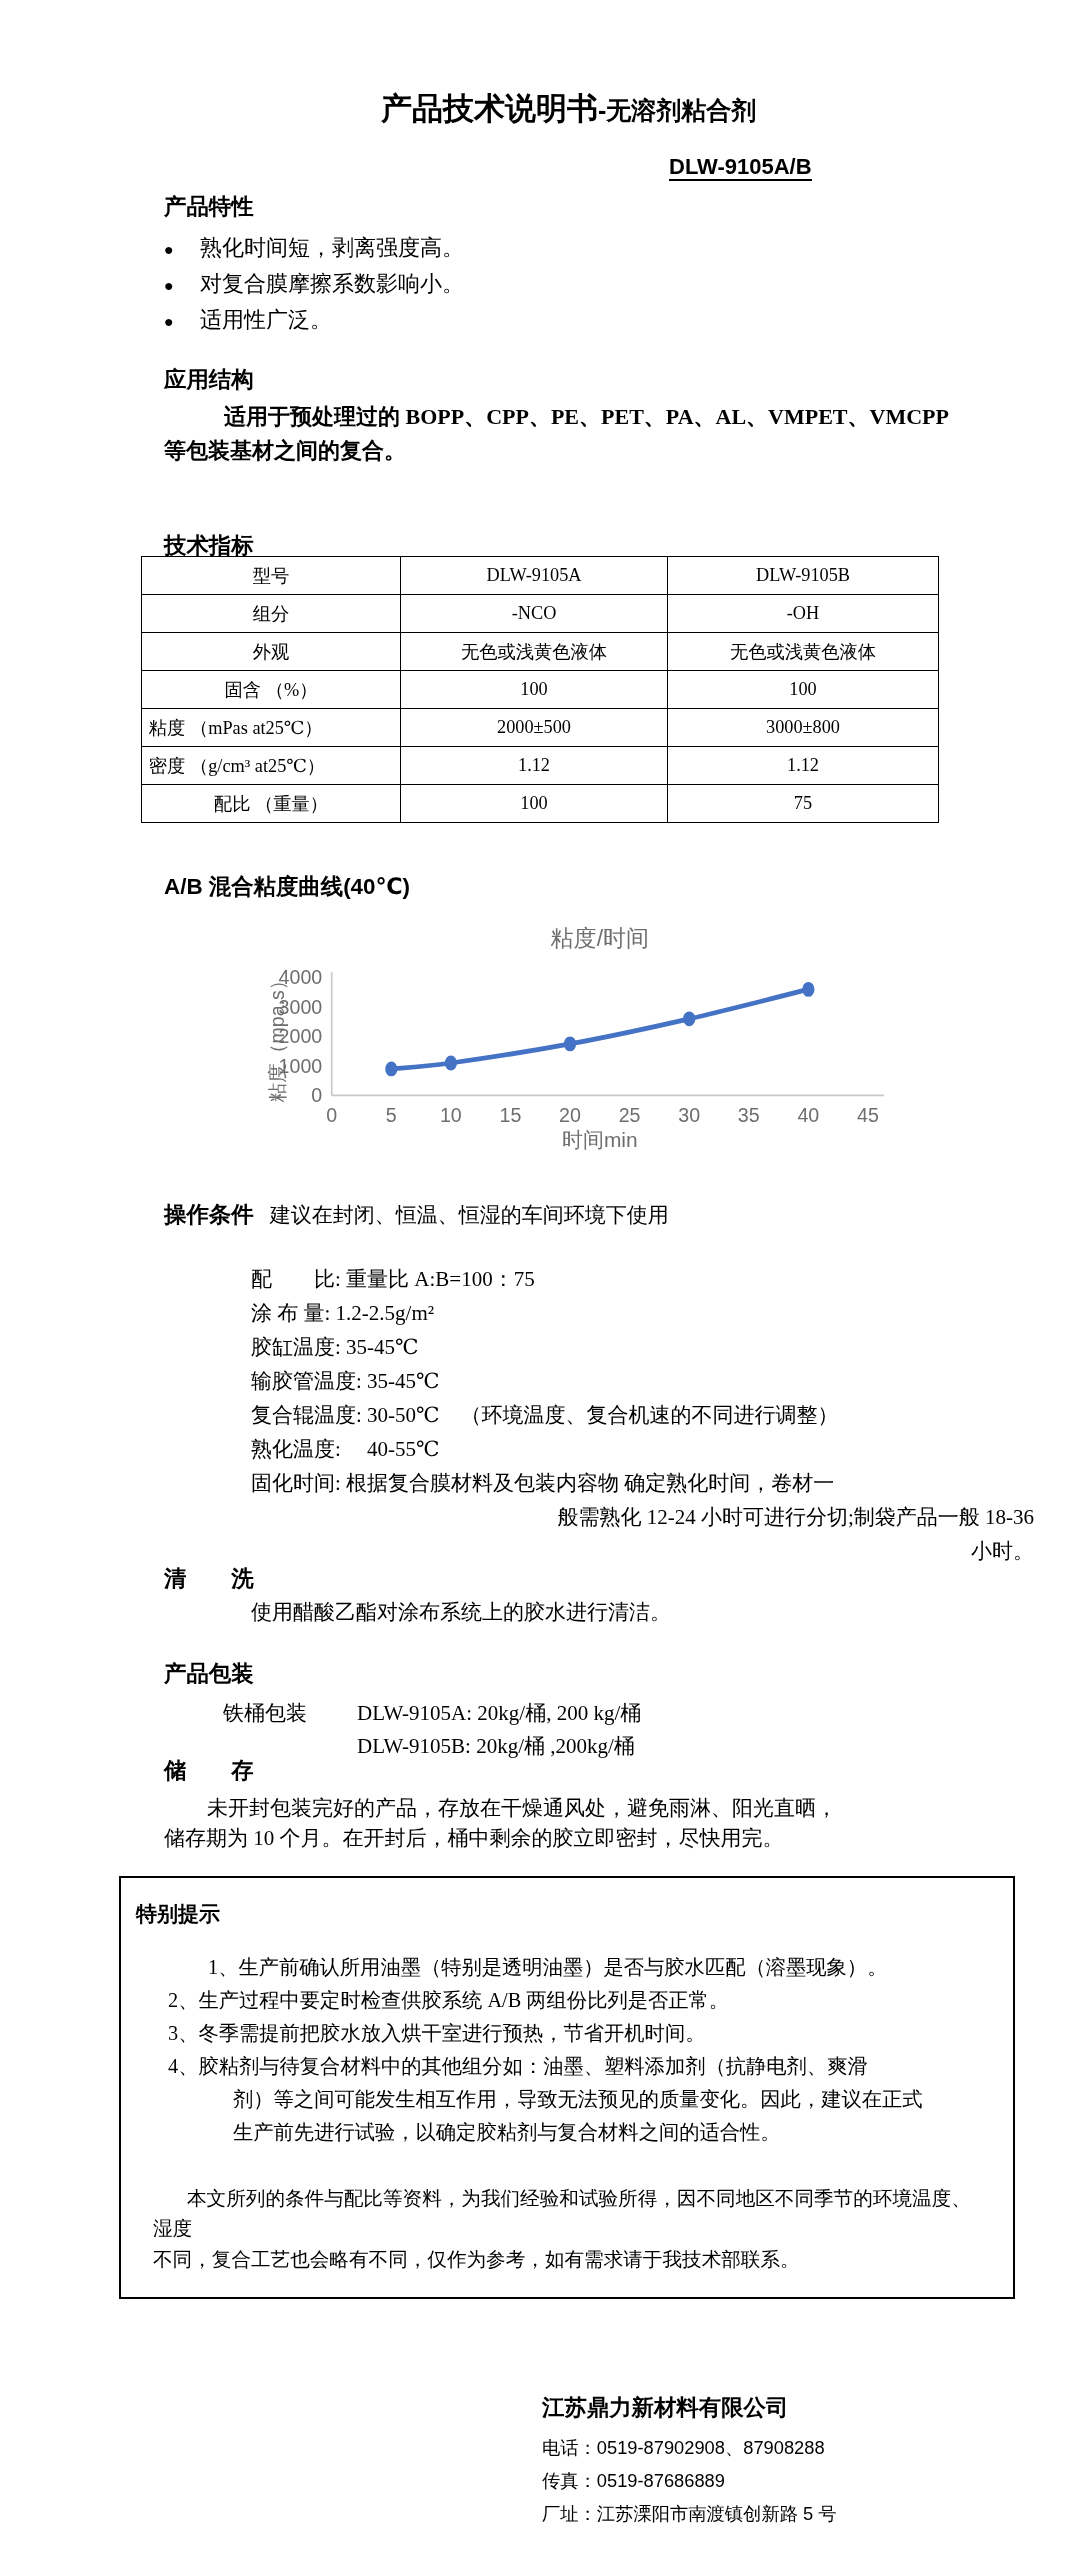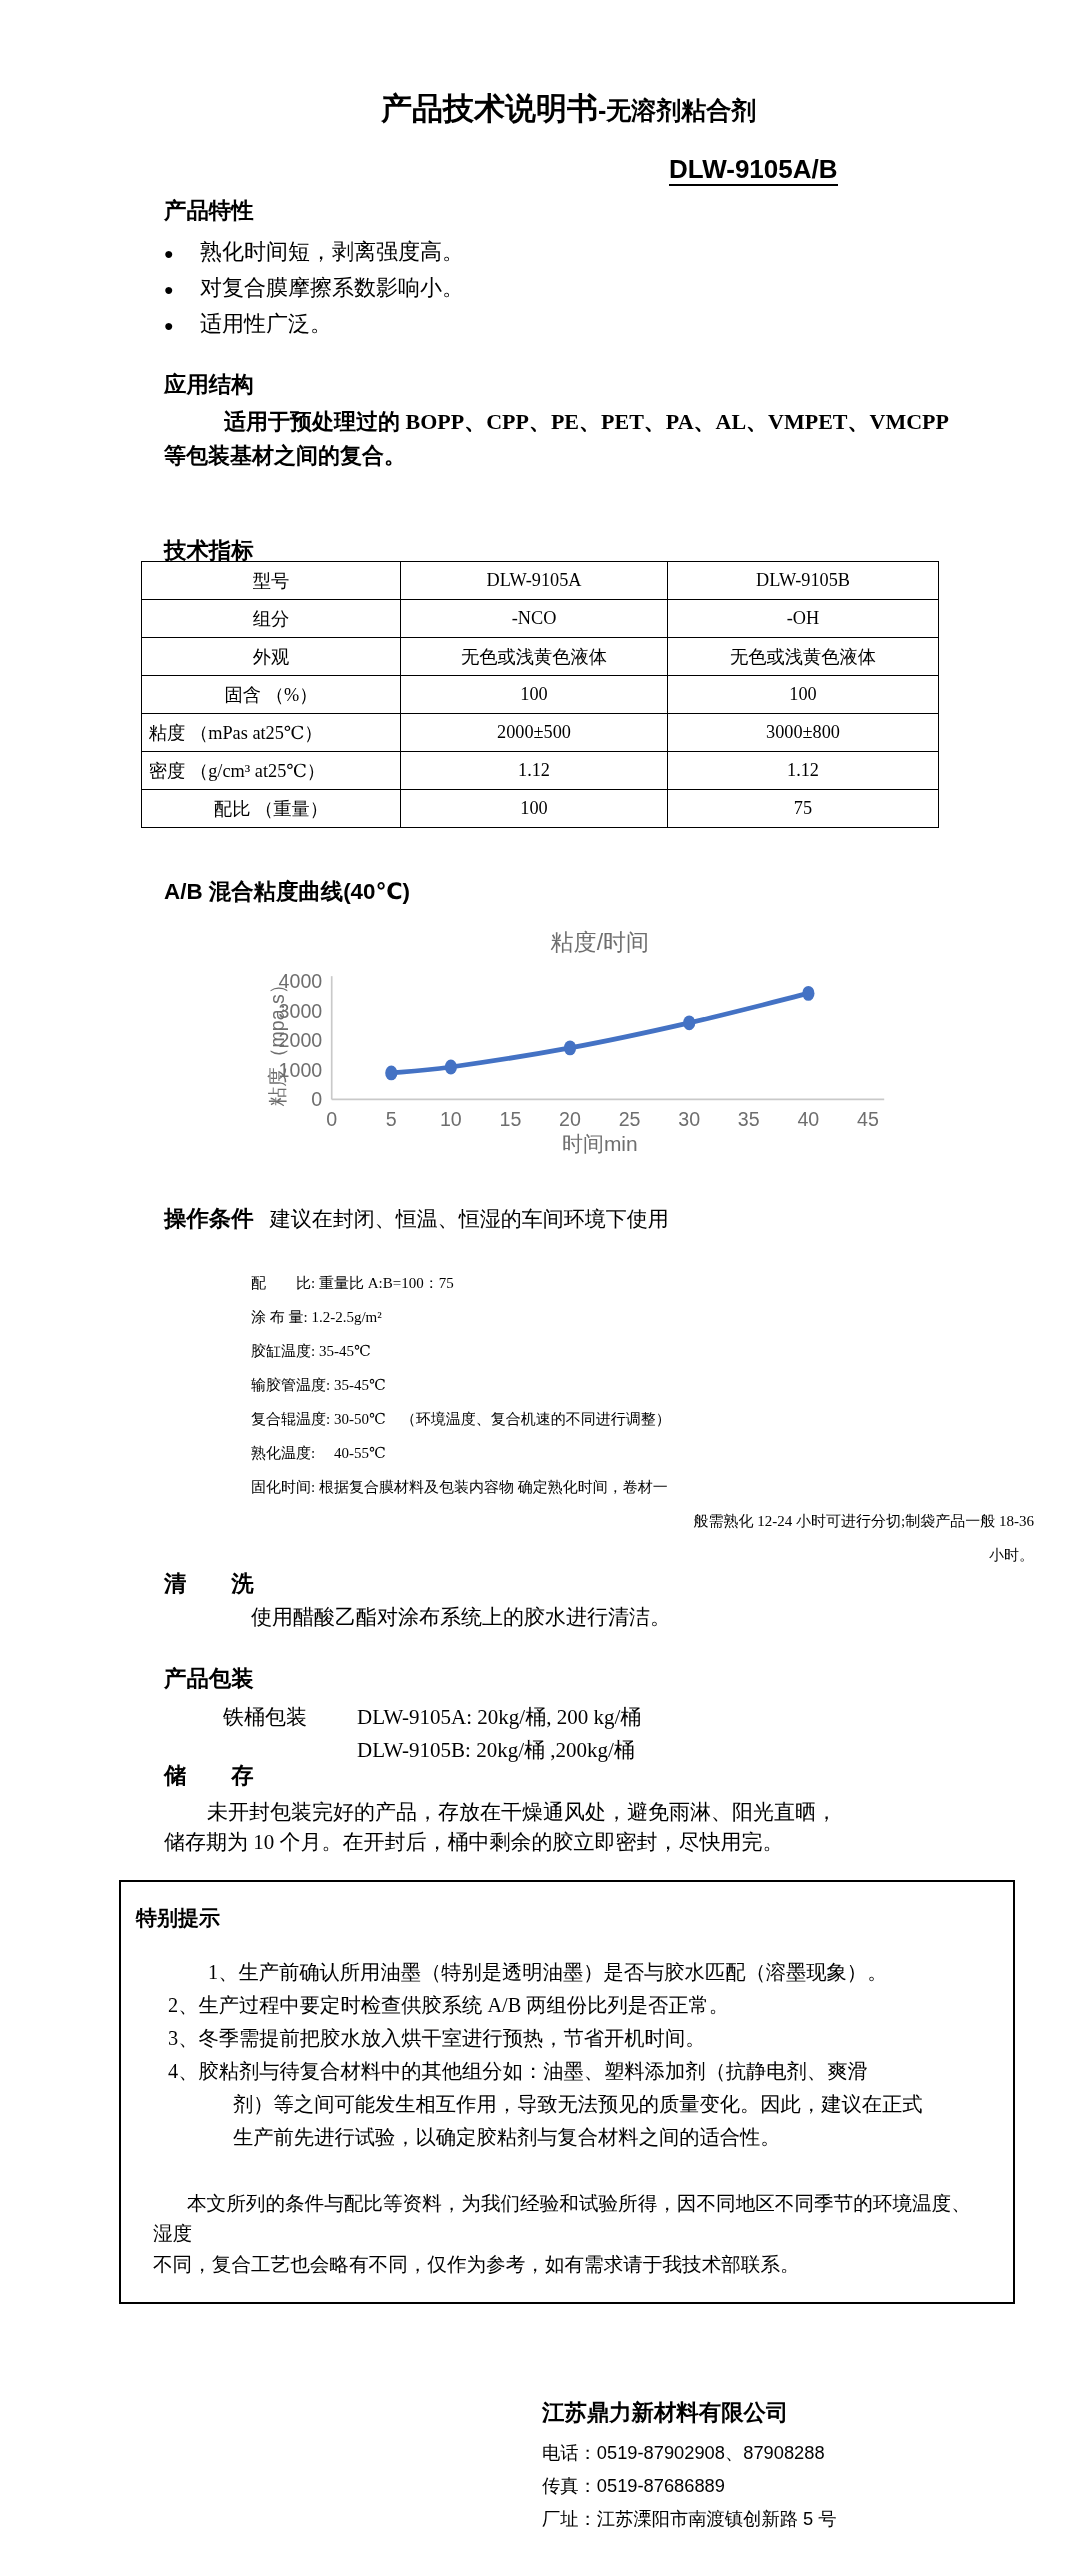--- a/index.html
+++ b/index.html
@@ -8,21 +8,21 @@
     font-family:"Liberation Serif","DejaVu Serif",serif;
     overflow:hidden;
   }
   .page{width:1075px;min-height:2576px;box-sizing:border-box;padding-left:164px;padding-right:41px;}
 
   
   .doc-title{margin:91px 0 0 217px;font-family:"Liberation Sans","DejaVu Sans",sans-serif;
     font-weight:bold;font-size:31px;line-height:1.15;white-space:nowrap;}
   .doc-title .suffix{font-size:25px;}
   .doc-subtitle{margin:27px 0 0 505px;font-family:"Liberation Sans","DejaVu Sans",sans-serif;
-    font-weight:bold;font-size:26px;line-height:1.2;}
+    font-weight:bold;font-size:22px;line-height:1.2;}
   .doc-subtitle span{border-bottom:2.7px solid #000;padding-bottom:0.7px;}
 
   
   h2{font-family:"Liberation Sans","DejaVu Sans",sans-serif;font-weight:bold;
     font-size:22.4px;line-height:26px;margin:0;}
   .h-features{margin-top:13.5px;}
   .h-application{margin-top:28.4px;}
   .h-specs{margin-top:65px;}
   .h-chart{margin-top:51px;}
   .h-operation{margin-top:47px;}
@@ -51,21 +51,21 @@
     font-size:18.3px;text-align:center;vertical-align:middle;padding:0 4.1px;}
   table.specs col.c1{width:259px;} table.specs col.c2{width:267px;} table.specs col.c3{width:271px;}
   table.specs tr.left td.lbl{text-align:left;padding-left:6.8px;}
 
   
   .chart-wrap{margin:17.6px 0 0 100px;}
   .chart-wrap svg{display:block;}
 
   
   .op-lines{margin-top:34px;}
-  .op-line{margin-left:87px;font-size:15px;line-height:34px;}
+  .op-line{margin-left:87px;font-size:21px;line-height:34px;}
   .op-line.hang{margin-left:196px;text-align:right;}
 
   
   .pkg-lines{margin-top:9.5px;font-size:21px;line-height:33px;}
   .pkg-row{display:flex;}
   .pkg-label{width:134px;margin-left:59px;flex:0 0 auto;}
   .pkg-row.second .pkg-label{visibility:hidden;}
 
   
   .notice-box{margin:23px 0 0 -45px;width:896px;box-sizing:border-box;

